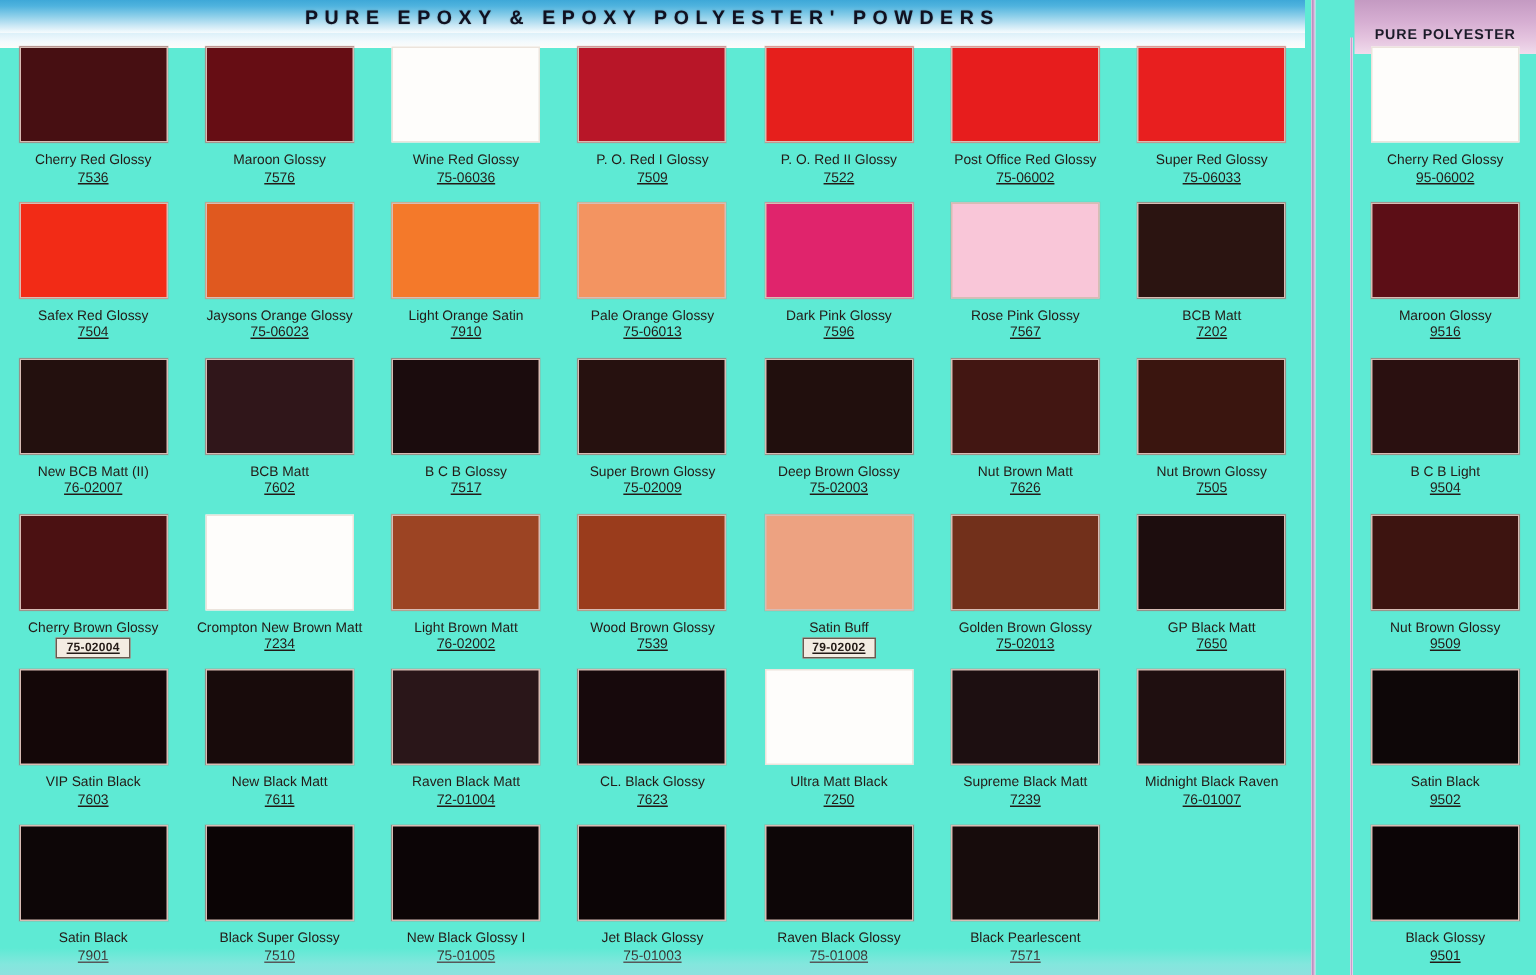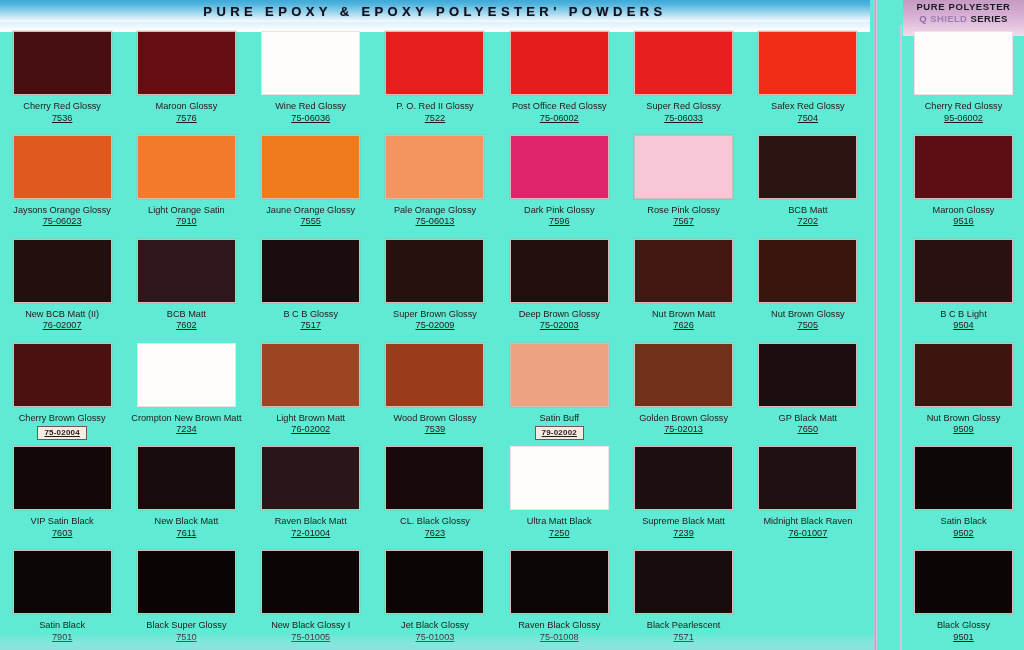--- a/index.html
+++ b/index.html
@@ -39,21 +39,21 @@
     position: absolute;
     left: 0; top: 22px; width: 870px; height: 10px;
     background: linear-gradient(to bottom, #dcf0f9 0%, #f4fafd 60%, #fdfcfa 100%);
   }
 
   #banner-right {
     position: absolute;
     left: 903px; top: 0;
     width: 121px; height: 36px;
     background: linear-gradient(to bottom, #c49ac2 0%, #d6aed2 40%, #e6c6e0 75%, #f0dcec 100%);
-    padding-top: 1px;
+    padding-top: 18px;
     text-align: center;
   }
   #banner-right .line1 {
     font-size: 9.5px; font-weight: bold; letter-spacing: .6px;
     color: #1b1b28; line-height: 12px;
   }
   #banner-right .line2 {
     font-size: 9.5px; font-weight: bold; letter-spacing: .4px;
     line-height: 12px; color: #1b1b28;
   }
@@ -186,20 +186,27 @@
         </div>
       </div>
       <div class="cell">
         <div class="swatch blank"></div>
         <div class="label">
           <span class="name">Wine Red Glossy</span>
           <span class="code">75-06036</span>
         </div>
       </div>
       <div class="cell">
+        <div class="swatch" style="background: rgb(184, 22, 40);"></div>
+        <div class="label">
+          <span class="name">P. O. Red I Glossy</span>
+          <span class="code">7509</span>
+        </div>
+      </div>
+      <div class="cell">
         <div class="swatch" style="background: rgb(230, 31, 28);"></div>
         <div class="label">
           <span class="name">P. O. Red II Glossy</span>
           <span class="code">7522</span>
         </div>
       </div>
       <div class="cell">
         <div class="swatch" style="background: rgb(231, 29, 29);"></div>
         <div class="label">
           <span class="name">Post Office Red Glossy</span>
@@ -228,27 +235,20 @@
         </div>
       </div>
       <div class="cell">
         <div class="swatch" style="background: rgb(244, 121, 42);"></div>
         <div class="label">
           <span class="name">Light Orange Satin</span>
           <span class="code">7910</span>
         </div>
       </div>
       <div class="cell">
-        <div class="swatch" style="background: rgb(240, 122, 30);"></div>
-        <div class="label">
-          <span class="name">Jaune Orange Glossy</span>
-          <span class="code">7555</span>
-        </div>
-      </div>
-      <div class="cell">
         <div class="swatch" style="background: rgb(243, 148, 97);"></div>
         <div class="label">
           <span class="name">Pale Orange Glossy</span>
           <span class="code">75-06013</span>
         </div>
       </div>
       <div class="cell">
         <div class="swatch" style="background: rgb(224, 36, 108);"></div>
         <div class="label">
           <span class="name">Dark Pink Glossy</span>

